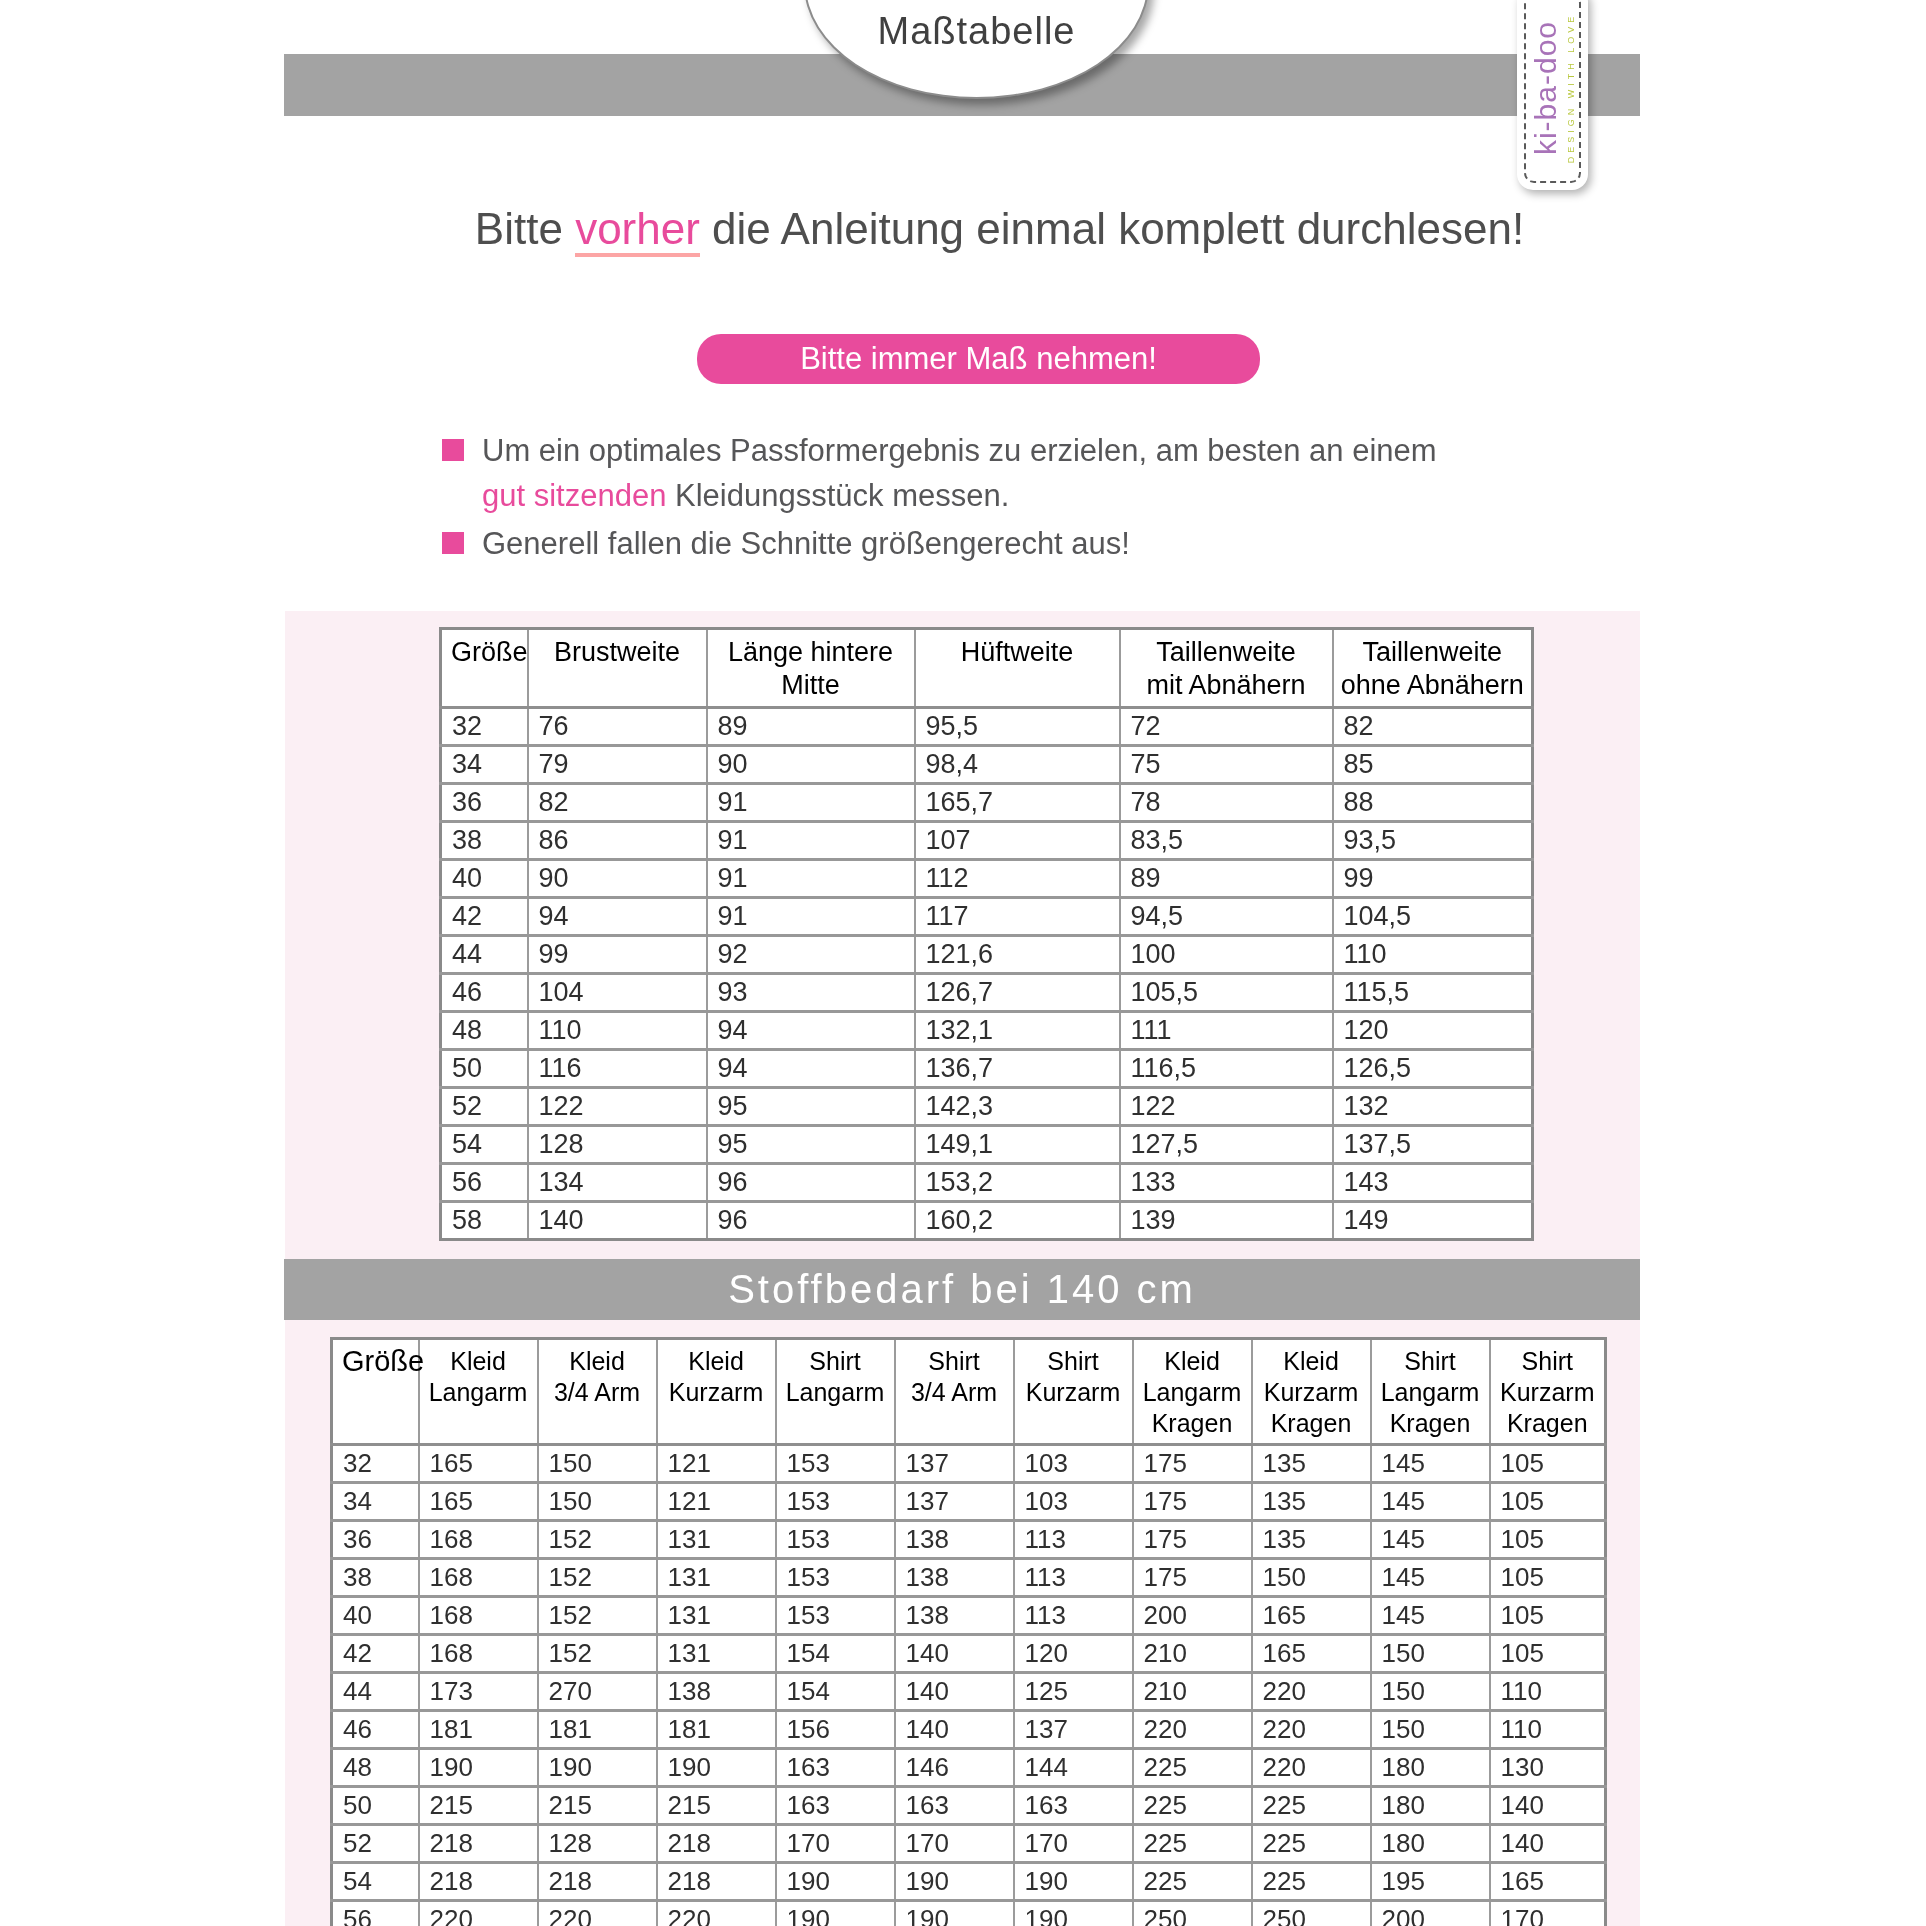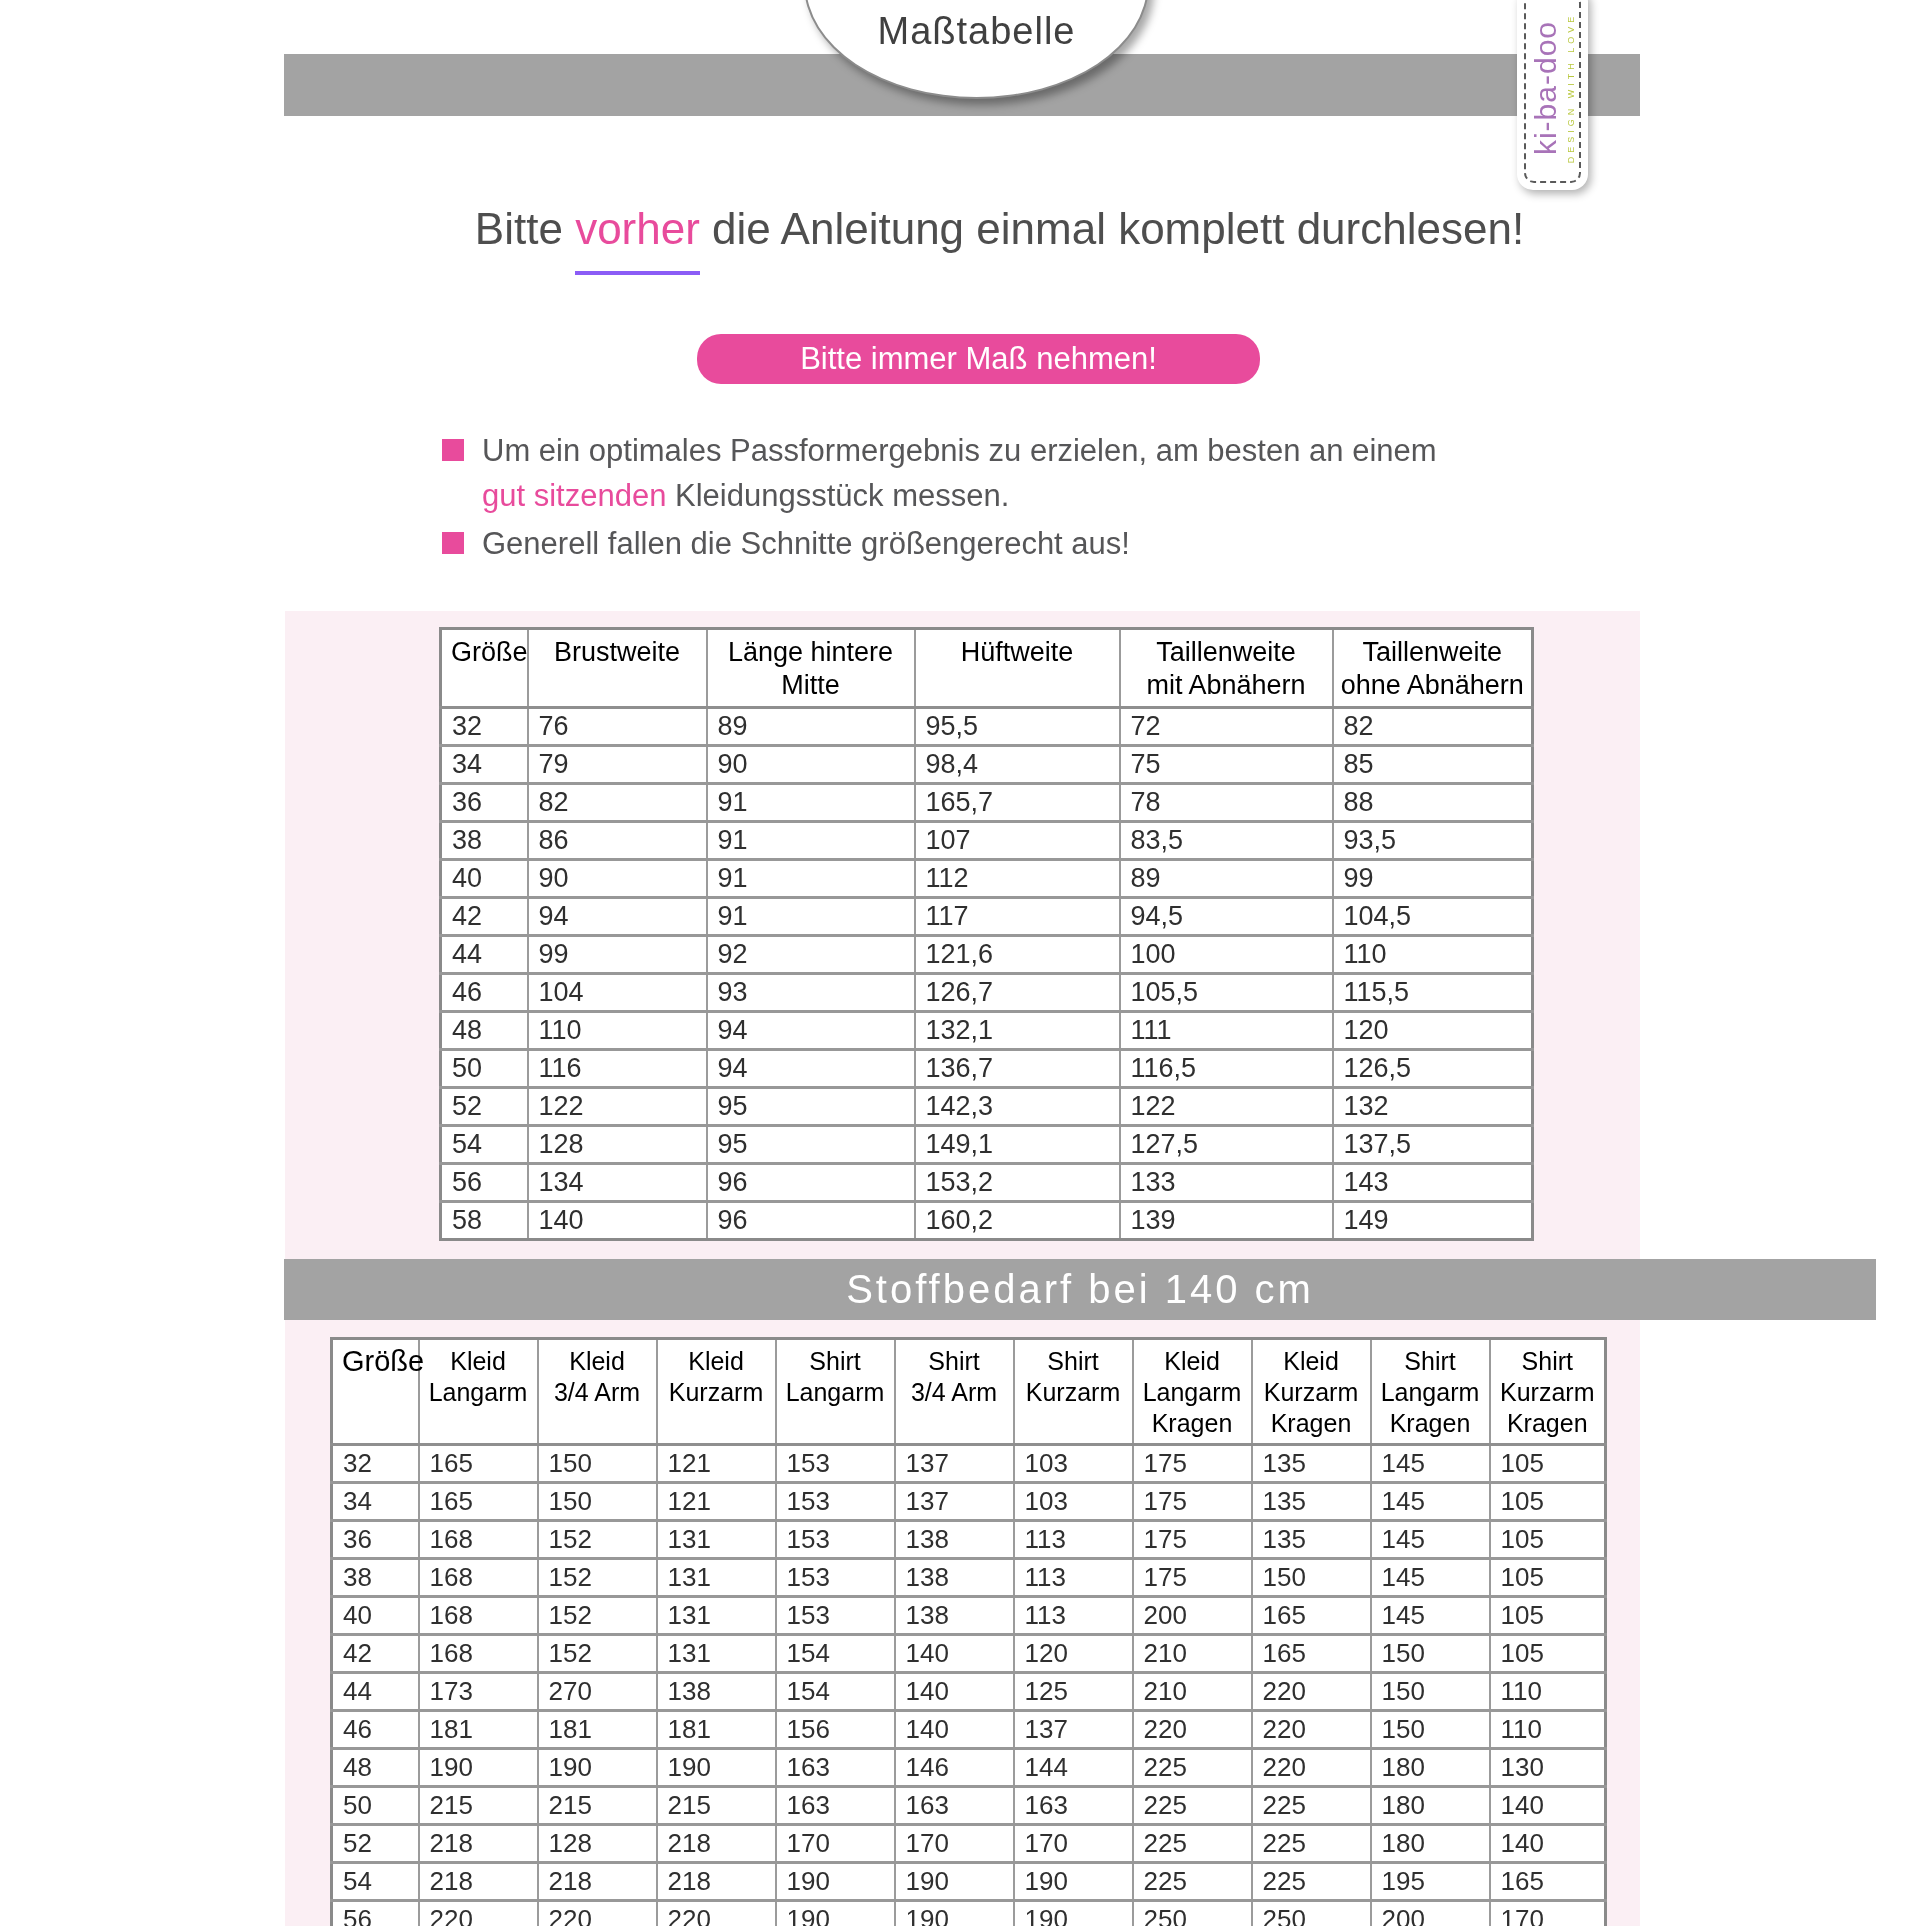--- a/index.html
+++ b/index.html
@@ -23,34 +23,34 @@
                border:2px dashed #5a5a5a; border-radius:10px; }
   .logo-rot { position:absolute; left:50%; top:50%; transform:translate(-50%,-50%) rotate(-90deg);
               width:198px; text-align:center; }
   .logo-brand { font-size:30px; color:#a873b8; letter-spacing:1px; line-height:30px; }
   .logo-tag { font-size:9px; color:#b9c83f; letter-spacing:4px; margin-top:5px; white-space:nowrap; }
 
   
   .intro { position:absolute; left:465px; top:204px; width:1069px; text-align:center;
            font-size:44px; color:#4e4e4e; letter-spacing:0; }
   .pink { color:#e84b9c; }
-  .underline { border-bottom:4px solid #8b5cf6; padding-bottom:18px; }
+  .underline { border-bottom:4px solid #fca5a5; padding-bottom:0; }
 
   
   .btn { position:absolute; left:697px; top:334px; width:563px; height:50px; background:#e84b9c;
          border-radius:24px; display:flex; align-items:center; justify-content:center; }
   .btn span { color:#fff; font-size:31px; }
 
   
   .bullets { position:absolute; left:426px; top:412px; width:1030px; margin:16px; padding:0; list-style:none; }
   .bullet-item { display:flex; font-size:31px; line-height:45px; color:#565658; margin-bottom:3px; }
   .bullet-sq { flex:0 0 22px; width:22px; height:22px; background:#e84b9c; margin:11px 18px 0 0; }
 
   
-  .banner { position:absolute; left:284px; top:1259px; width:1592px; height:61px; background:#a3a3a3;
+  .banner { position:absolute; left:284px; top:1259px; width:1356px; height:61px; background:#a3a3a3;
             display:flex; align-items:center; justify-content:center; z-index:2; }
   .banner span { color:#ffffff; font-size:40px; letter-spacing:3px; }
 
   
   table { border-collapse:collapse; table-layout:fixed; background:#fff; position:absolute; z-index:2;
           border:3px solid #8a8a8a; }
   th { font-weight:normal; color:#000000; vertical-align:top; text-align:center;
        padding:6px 4px 4px 4px; white-space:pre-line; border:2px solid #9b9b9b; border-bottom:3px solid #8f8f8f; }
   th.col-first { text-align:left; padding-left:9px; }
   td { color:#2f2f2f; text-align:left; vertical-align:middle; padding:2px 6px 2px 10px;

